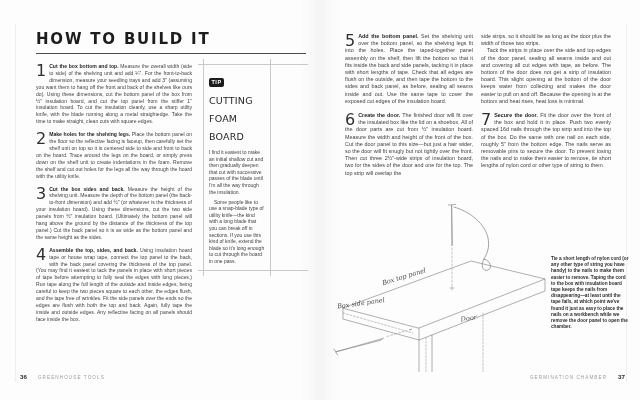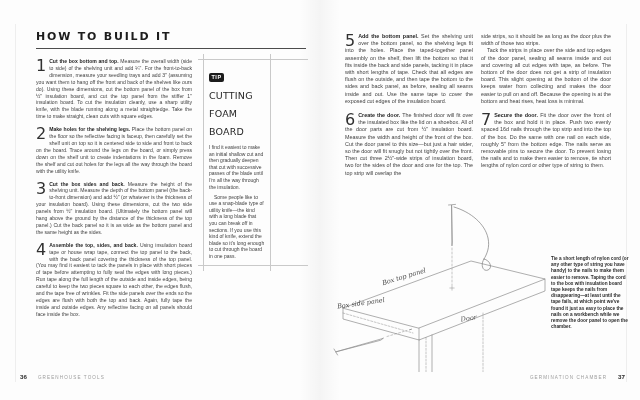--- a/index.html
+++ b/index.html
@@ -10,21 +10,21 @@
     -webkit-font-smoothing:antialiased;
   }
   .edge{position:absolute;top:24px;bottom:18px;width:0;border-left:1px solid #eeeeee;}
   .edge.l{left:15px;} .edge.r{left:626px;}
   .gutter{position:absolute;left:300px;top:0;width:40px;height:400px;
     background:linear-gradient(to right,rgba(0,0,0,0),rgba(0,0,0,0.035) 50%,rgba(0,0,0,0));}
 
   
   .lp{position:absolute;left:36px;top:30px;width:270px;}
   .lp h1{margin:0;font-family:"DejaVu Sans",sans-serif;font-weight:bold;
-    font-size:11px;letter-spacing:1.8px;color:#1d1d1d;}
+    font-size:15px;letter-spacing:1.8px;color:#1d1d1d;}
   .titlerule{border-top:1px solid #4c4c4c;margin-top:5px;}
   .cols{display:flex;margin-top:9px;}
   .maincol{width:156px;}
   .tipcol{margin-left:11px;width:103px;position:relative;}
 
   .step{margin:0 0 6px;font-size:5.1px;line-height:6.9px;text-align:justify;color:#3f3f3f;}
   .rp .step{font-size:5.4px;line-height:7.2px;margin-bottom:7px;}
   .stepnum{float:left;font-family:"DejaVu Sans",sans-serif;font-size:16px;
     line-height:13px;padding:1px 3px 0 0;color:#303030;}
   .steplead{font-weight:bold;color:#1e1e1e;}

